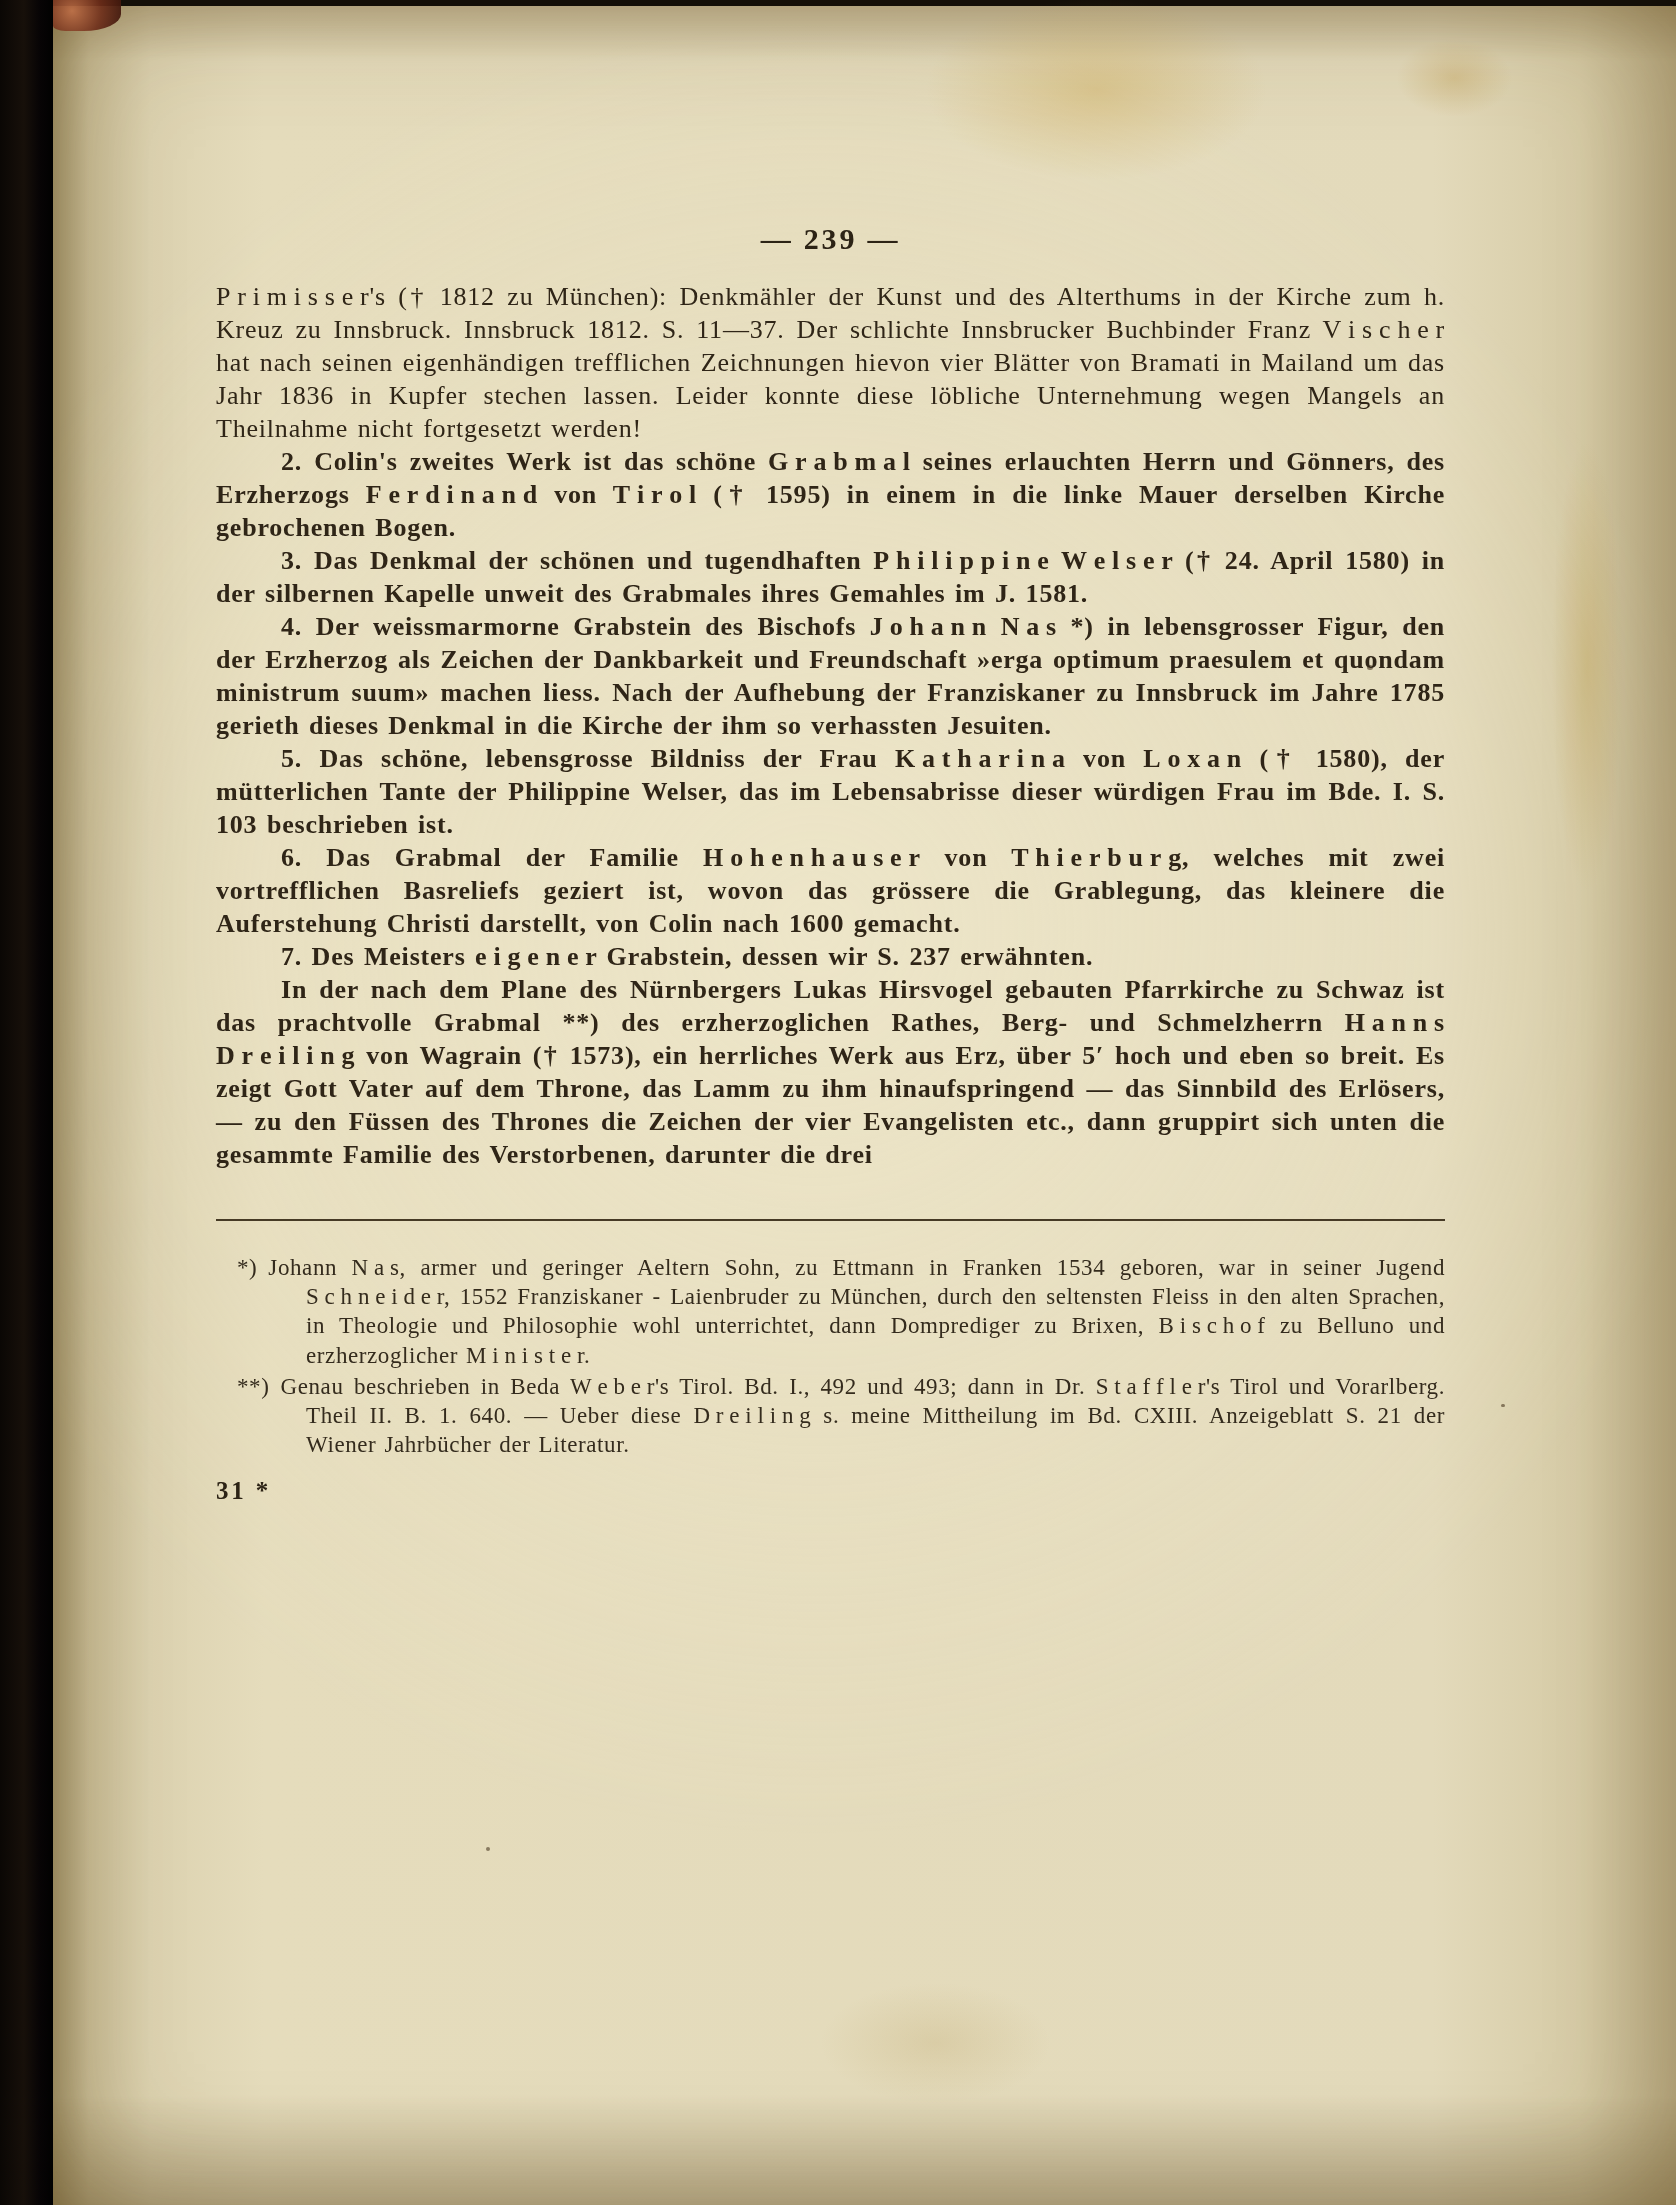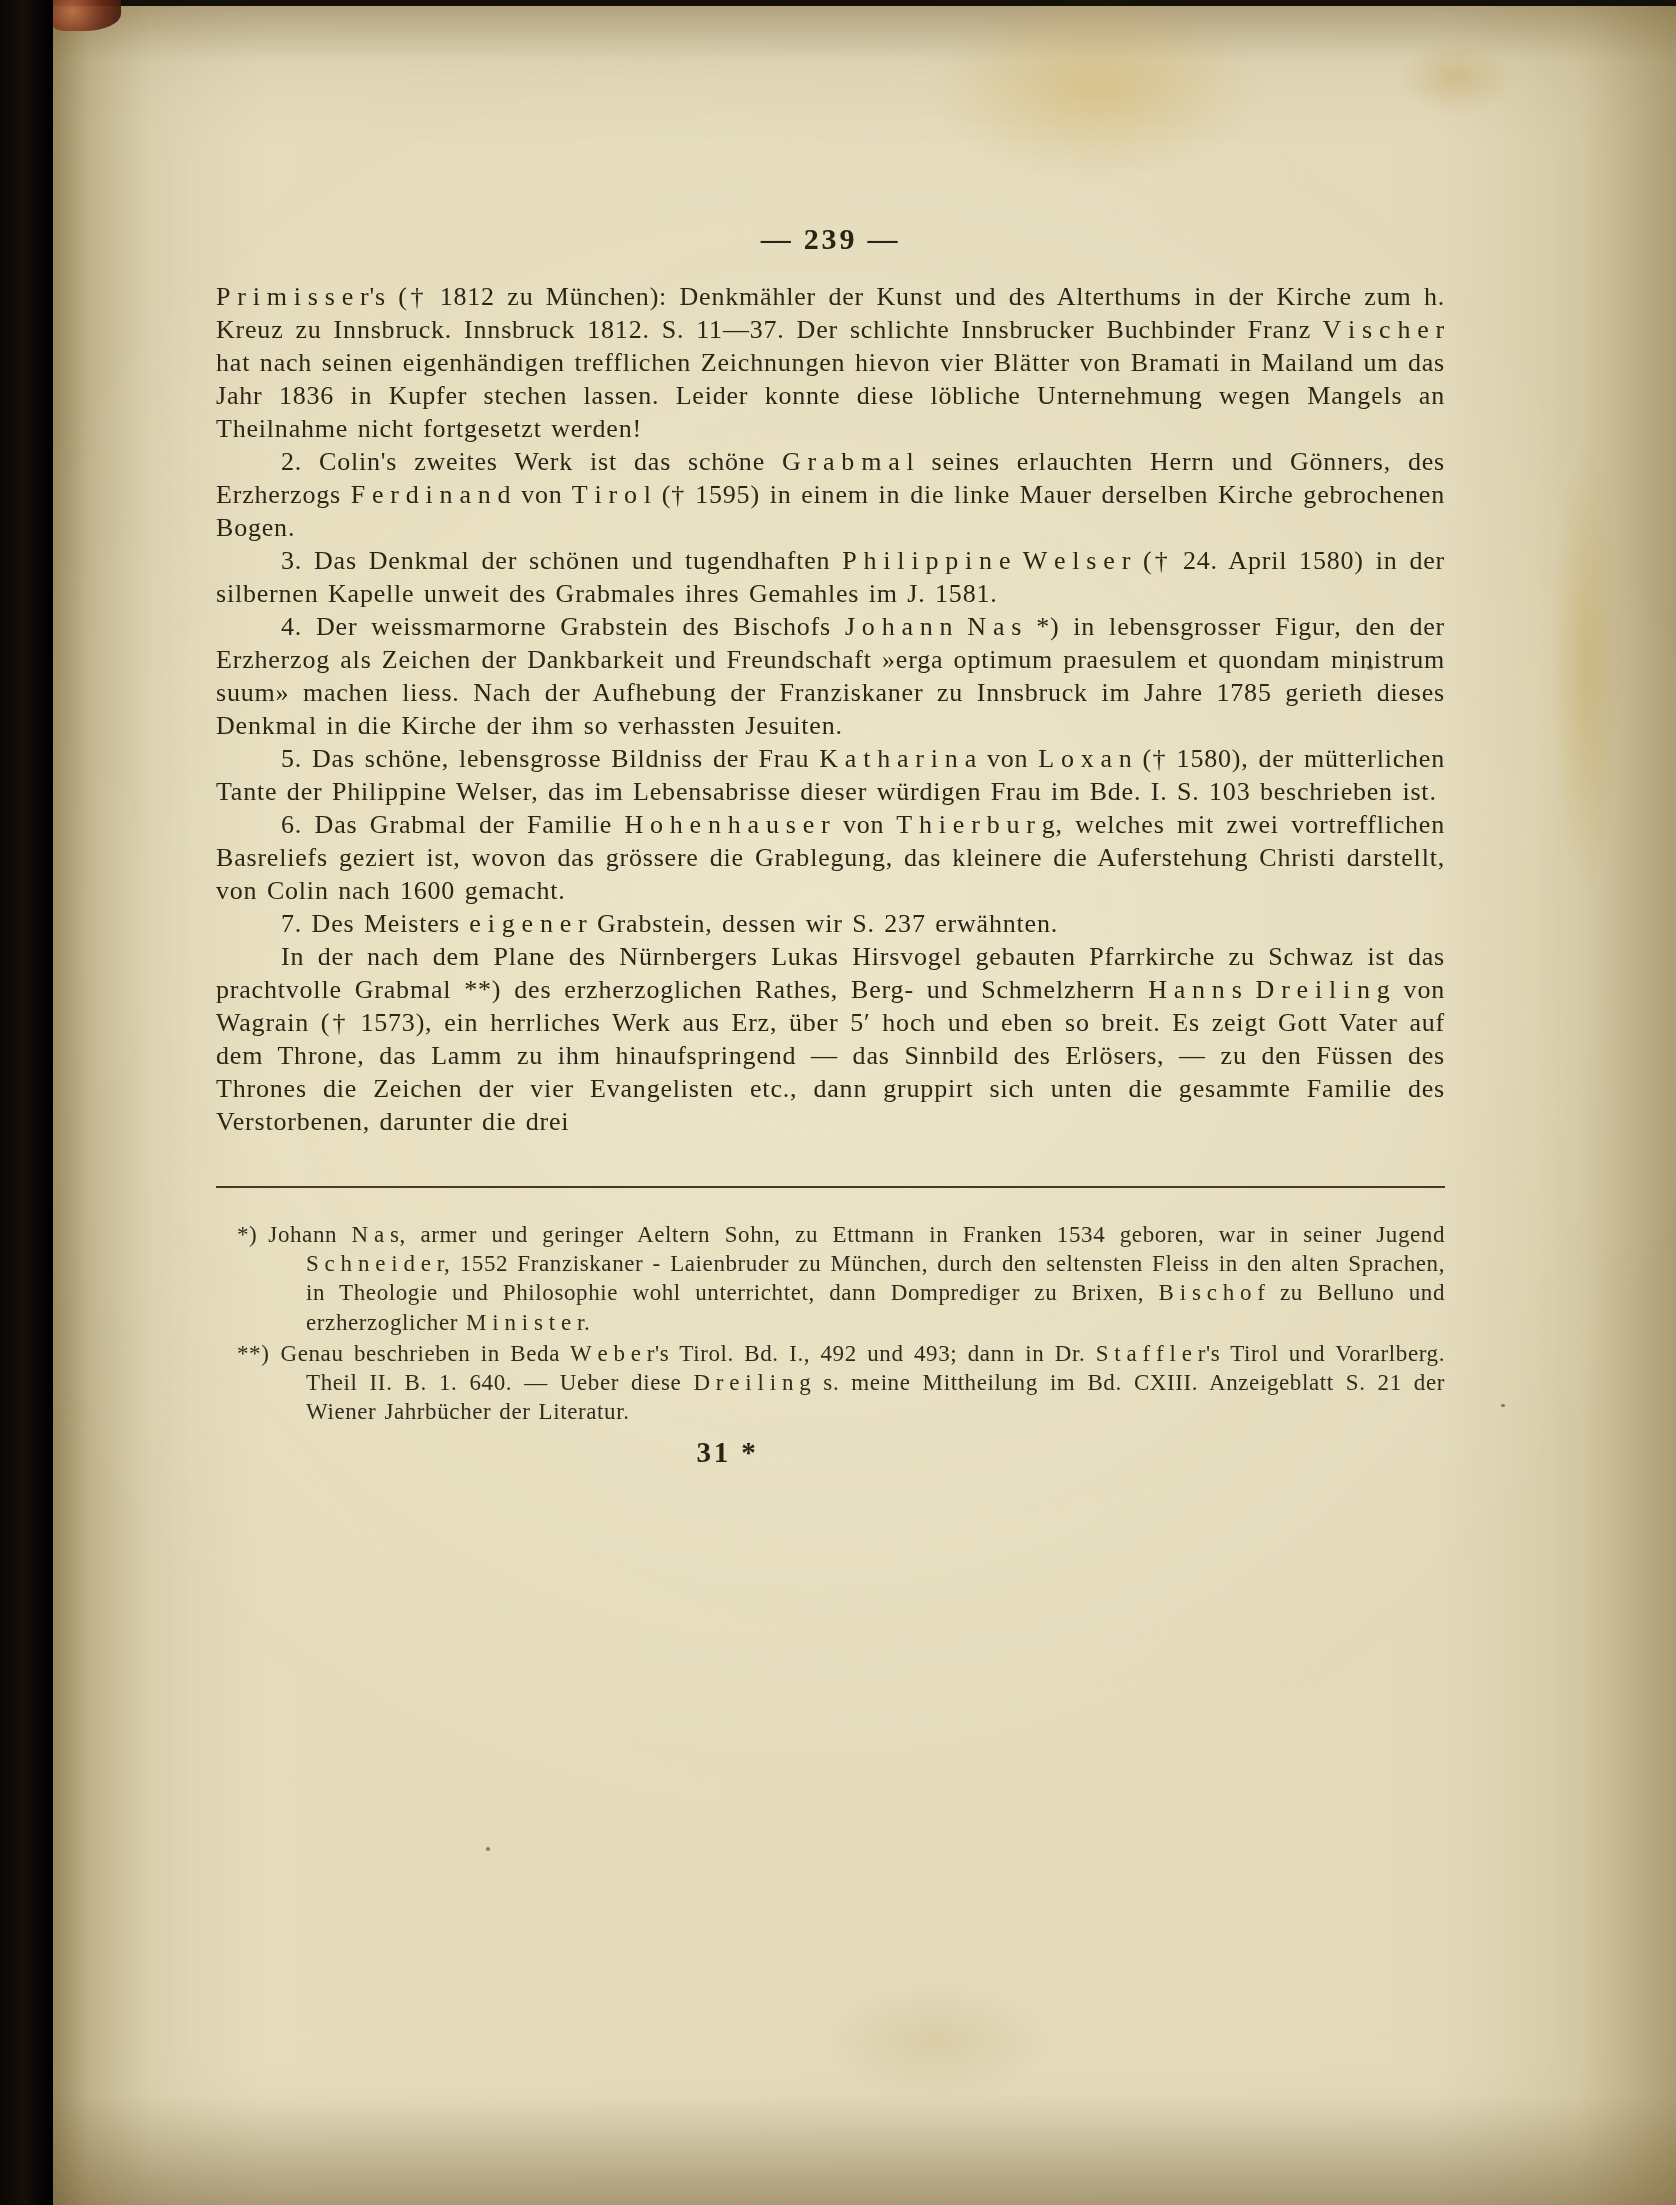--- a/index.html
+++ b/index.html
@@ -54,42 +54,42 @@
   .textblock { margin-top:24.4px; }
   .textblock p {
     margin:0;
     font-size:26px;
     line-height:1.27;
     text-align:justify;
     color:#2f2517;
     letter-spacing:0.8px;
     word-spacing:2.2px;
   }
-  .textblock p.indent { text-indent:65px; }
+  .textblock p.indent { text-indent:65px;font-weight:bold; }
 
   .footrule { margin-top:48px; height:1.7px; width:1229px; background:#463a25; }
 
   .footnotes { margin-top:32px; }
   .footnotes p {
     margin:0 0 2.2px 0;
     font-size:23px;
     line-height:1.27;
     text-align:justify;
     color:#342b1d;
     letter-spacing:0.6px;
     word-spacing:1.7px;
     padding-left:90px;
     text-indent:-69px;
   }
   .fnmark { margin-right:11px; }
 
   .sig {
-    margin-top:9px;
-    font-size:29px; font-weight:bold;
-    text-align:center;
+    margin-top:17px;
+    font-size:25px; font-weight:bold;
+    text-align:left;
     padding-right:206px;
     letter-spacing:2.8px;
     color:#2c2315;
   }
 </style>
 </head>
 <body>
 
 <div class="binding"></div>
 

